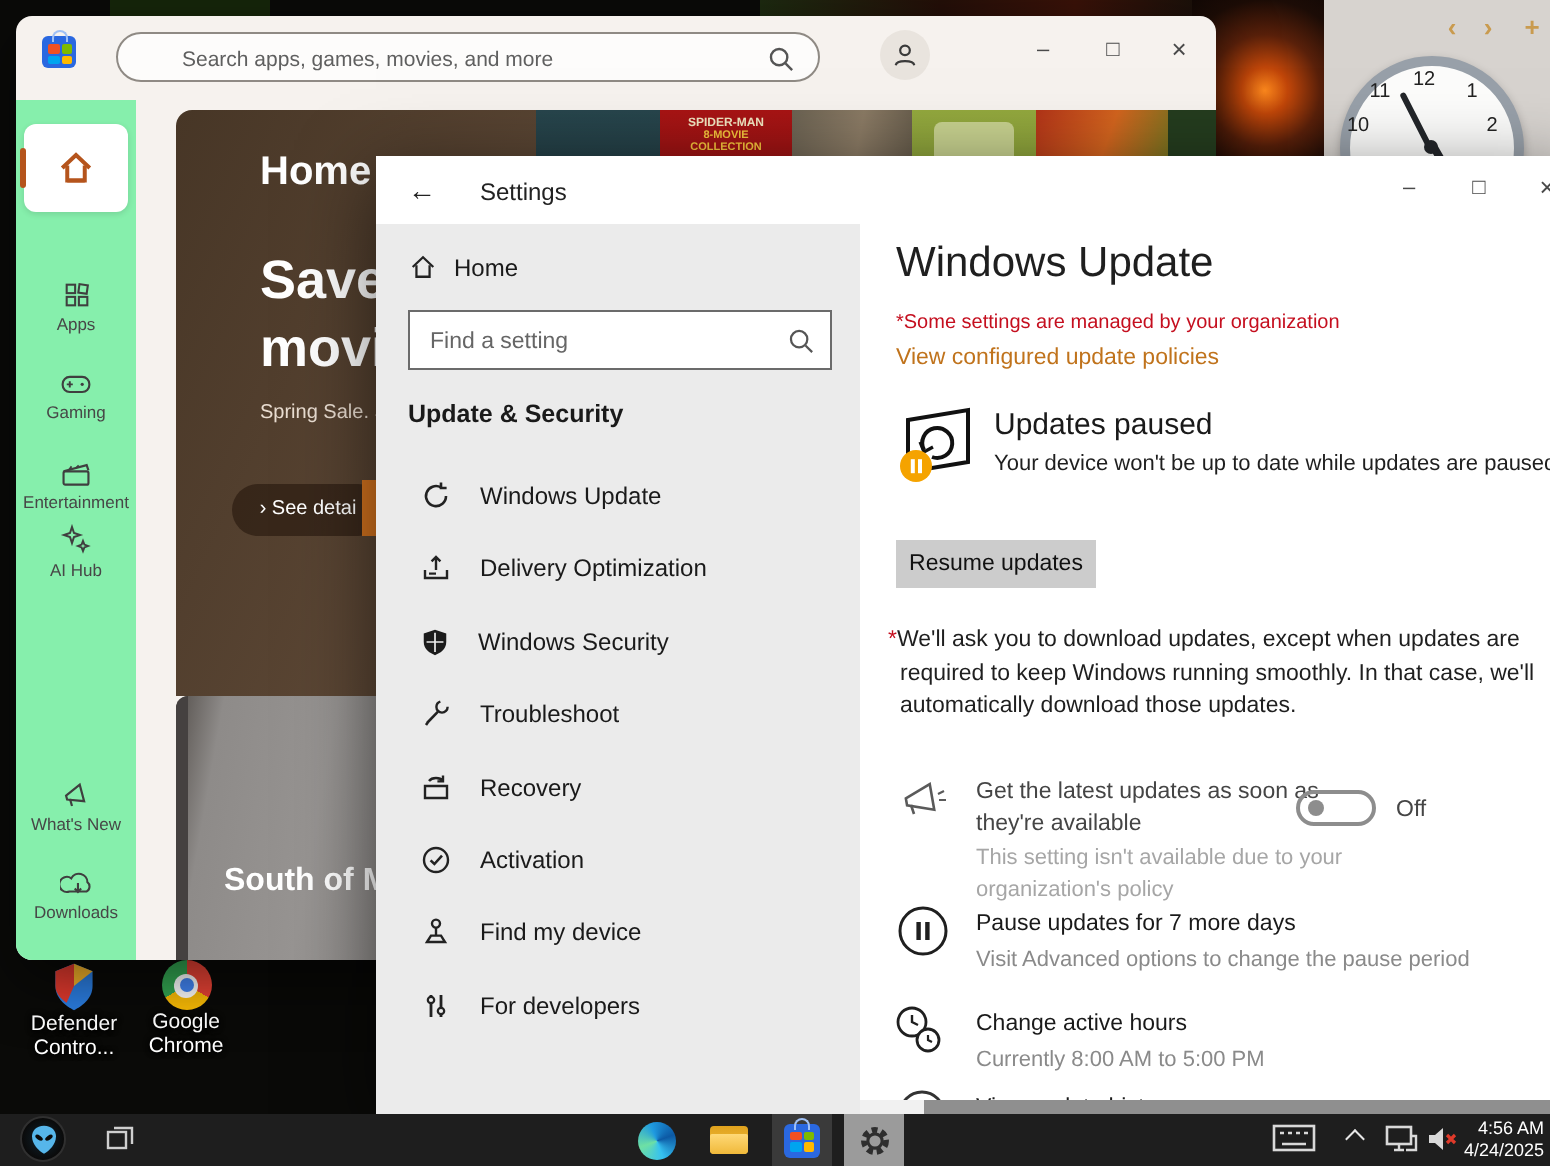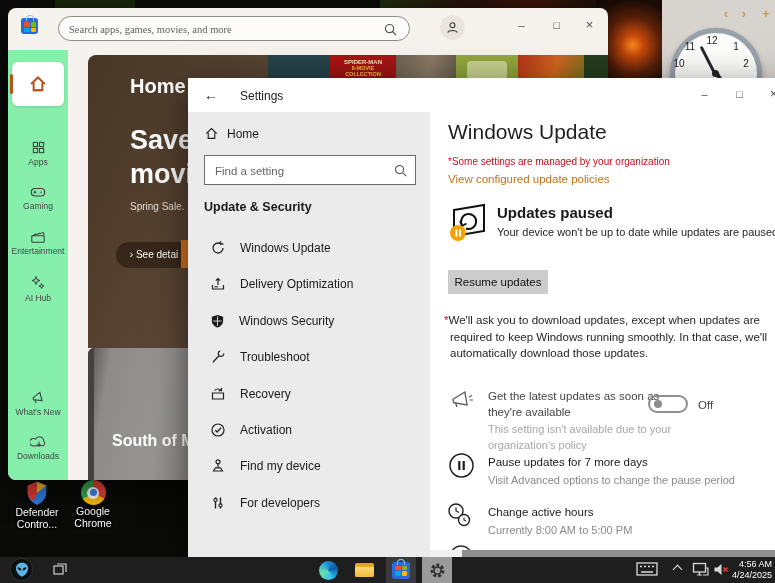--- a/index.html
+++ b/index.html
@@ -21,21 +21,21 @@
   #hour-hand{left:714px;top:72px;width:4px;height:22px;transform:rotate(-30deg);transform-origin:50% 0%}
   #clock-dot{left:712px;top:70px;width:7px;height:7px;border-radius:50%;background:#23262a}
 
   .desk-icon{width:58px;text-align:center;z-index:1}
   .desk-label{font-size:10.5px;color:#fff;line-height:12px;text-shadow:0 1px 2px #000,0 0 3px #000}
 
   
   #store{left:8px;top:8px;width:600px;height:472px;background:#f6f2ee;border-radius:8px;z-index:2;
          box-shadow:0 10px 30px rgba(0,0,0,.5);overflow:hidden}
   #store-search{left:50px;top:8px;width:352px;height:25px;border:1px solid #8f8a84;border-radius:13px;background:#fdfcfb;box-sizing:border-box}
-  #store-search input{position:absolute;left:8px;top:1px;width:310px;height:21px;border:none;outline:none;background:transparent;font-size:10.5px;color:#3c3c3c;font-family:Liberation Serif, serif}
+  #store-search input{position:absolute;left:30px;top:1px;width:310px;height:21px;border:none;outline:none;background:transparent;font-size:10.5px;color:#3c3c3c;font-family:Liberation Sans, sans-serif}
   #store-search input::placeholder{color:#5f5f5f;opacity:1}
   .winbtn{width:29px;height:26px;text-align:center;line-height:26px;font-size:11px;color:#4a4a4a;cursor:default}
   #store-profile{left:432px;top:7px;width:25px;height:25px;border-radius:50%;background:#e9e4de;display:flex;align-items:center;justify-content:center}
   #store-sidebar{left:0;top:42px;width:60px;height:430px;background:#86efac}
   .side-item{left:0;width:60px;text-align:center;color:#474747;font-size:8.5px}
   .side-item svg{margin:0 auto 2px auto}
   #side-home-card{left:4px;top:12px;width:52px;height:44px;background:#fff;border-radius:6px;box-shadow:0 1px 3px rgba(0,0,0,.12)}
   #side-home-accent{left:2px;top:24px;width:3px;height:20px;background:#b5541c;border-radius:2px}
 
   #hero{left:80px;top:47px;width:520px;height:293px;border-radius:8px 0 0 0;
@@ -66,21 +66,21 @@
   #find-box input::placeholder{color:#666;opacity:1}
   #nav-section{left:16px;top:88px;font-size:12.5px;font-weight:bold;color:#1a1a1a}
   .nav-item{left:0;width:242px;height:30px;display:flex;align-items:center}
   .nav-item svg{margin-left:22px}
   .nav-label{margin-left:14px;font-size:12px;color:#1a1a1a}
 
   #settings-content{left:242px;top:34px;width:358px;height:445px;background:#fff}
   #wu-title{left:18px;top:8px;font-size:21px;color:#1f1f1f}
   #wu-warning{left:18px;top:44px;font-size:10px;color:#c50f1f;white-space:nowrap}
   #wu-link{left:18px;top:61px;font-size:11.5px;color:#c0731c;white-space:nowrap}
-  #paused-title{left:67px;top:92px;font-size:15px;font-weight:700;color:#1a1a1a}
+  #paused-title{left:67px;top:92px;font-size:15px;font-weight:400;color:#1a1a1a}
   #paused-l1{left:67px;top:114px;font-size:11px;color:#1f1f1f;white-space:nowrap}
   #paused-l2{left:67px;top:130px;font-size:11px;color:#1f1f1f;white-space:nowrap}
   #resume-btn{left:18px;top:158px;width:100px;height:24px;background:#cccccc;font-size:11.5px;color:#111;
               text-align:center;line-height:24px;cursor:default}
   #wu-note{left:14px;top:200px;width:340px;font-size:11.5px;line-height:16.5px;color:#1f1f1f;padding-left:6px;text-indent:-6px}
   .ast{color:#c50f1f}
   .row-title{font-size:11.5px;color:#1a1a1a;line-height:16px}
   .row-sub{font-size:11px;color:#8a8a8a;line-height:16px}
   #latest-title{left:58px;top:276px;width:176px;color:#454545}
   #latest-sub{left:58px;top:309px;width:186px;color:#a6a6a6}
@@ -207,21 +207,21 @@
       <div>Gaming</div>
     </div>
     <div class="abs side-item" style="top:180px">
       <svg width="16" height="14" viewBox="0 0 18 15">
         <rect x="2" y="6" width="14" height="7.5" rx="1" fill="none" stroke="#3f3f3f" stroke-width="1.2"></rect>
         <path d="M2 6 L15 2.5 L16 5.5" fill="none" stroke="#3f3f3f" stroke-width="1.2"></path>
         <path d="M5 5.2 L6.5 3.2 M9 4.2 L10.5 2.6" stroke="#3f3f3f" stroke-width="1"></path>
       </svg>
       <div>Entertainment</div>
     </div>
-    <div class="abs side-item" style="top:225px">
+    <div class="abs side-item" style="top:212px">
       <svg width="16" height="16" viewBox="0 0 16 16">
         <path d="M6 1.5 L7 4.5 L10 5.5 L7 6.5 L6 9.5 L5 6.5 L2 5.5 L5 4.5 Z" fill="none" stroke="#3f3f3f" stroke-width="1"></path>
         <path d="M11.5 8.5 L12.2 10.3 L14 11 L12.2 11.7 L11.5 13.5 L10.8 11.7 L9 11 L10.8 10.3 Z" fill="none" stroke="#3f3f3f" stroke-width="1"></path>
       </svg>
       <div>AI Hub</div>
     </div>
     <div class="abs side-item" style="top:340px">
       <svg width="16" height="15" viewBox="0 0 16 15">
         <path d="M3 6.5 L11 3 V11.5 L3 8.5 Z" fill="none" stroke="#3f3f3f" stroke-width="1.1" transform="rotate(-15 8 7)"></path>
         <path d="M5 9.5 L6 13" stroke="#3f3f3f" stroke-width="1.1"></path>

